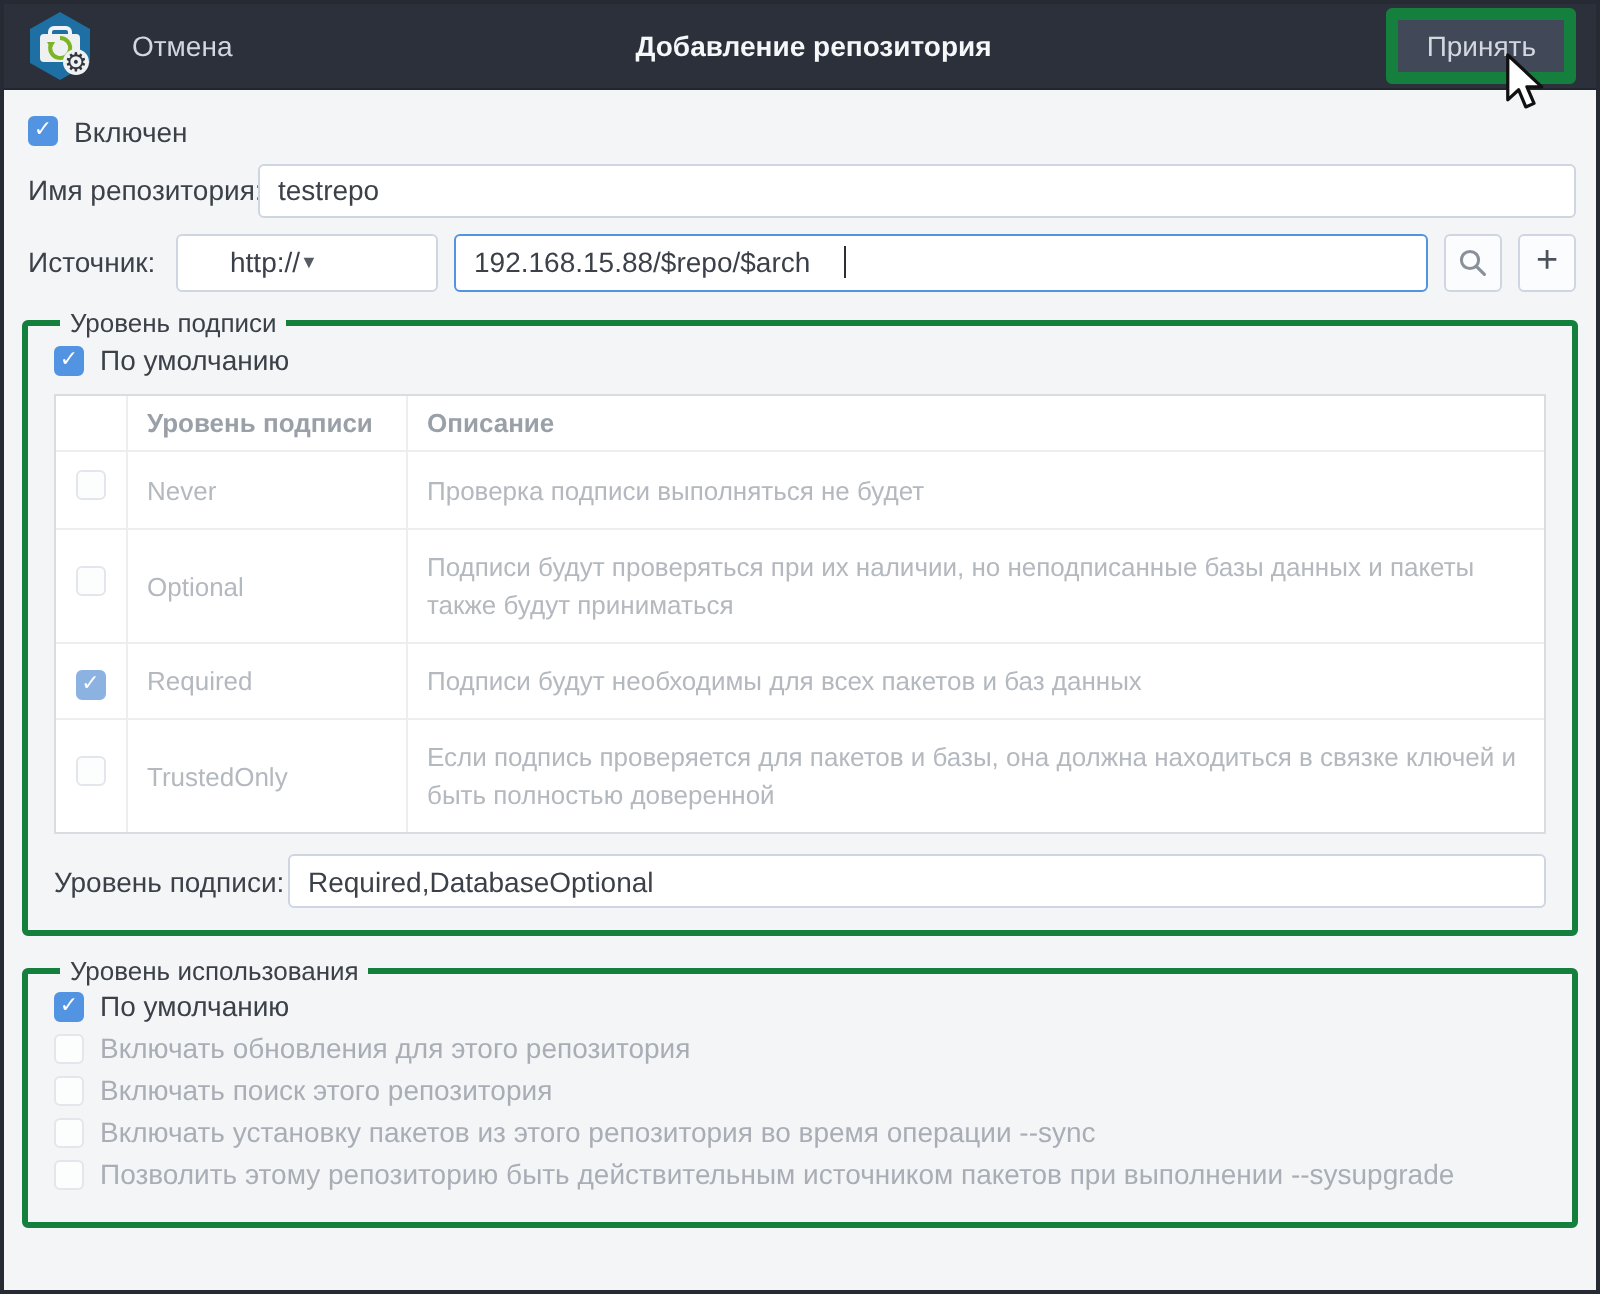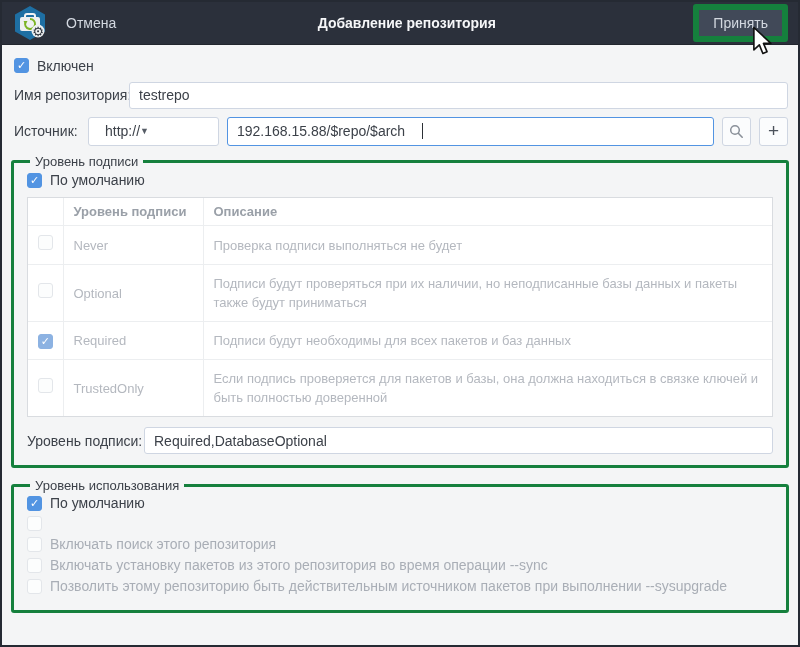--- a/index.html
+++ b/index.html
@@ -61,21 +61,21 @@
   .caret { display:inline-block; width:1px; height:16px; background:#2c3036; margin-left:1px; }
 
   .row-name .lbl { width: 115px; }
   .row-name .tbox { flex: 1; }
 
   .row-source { gap: 8px; }
   .row-source .lbl { width: 66px; }
   .combo {
     width: 131px; height: 29px; background: #ffffff; border: 1px solid #cfd6e2;
     border-radius: 3px; display: flex; align-items: center; 
-    padding: 0 16px; font-size: 14px; color: #3c4149; flex: 0 0 auto;
+    padding: 0 26px; font-size: 14px; color: #3c4149; flex: 0 0 auto;
   }
   .combo .arrow { font-size: 9px; color: #565c66; }
   .row-source .tbox { flex: 1; gap: 16px; }
   .sq-btn {
     width: 29px; height: 29px; flex: 0 0 auto; background: #fbfcfd;
     border: 1px solid #cfd6e2; border-radius: 3px;
     display: flex; align-items: center; justify-content: center;
     font-size: 19px; color: #4c525b; font-family: inherit;
   }
 
@@ -242,20 +242,21 @@
 
       <label class="cb-row">
         <span class="cb checked">
             <span class="mark">✓</span>
           </span>
         <span class="cb-label">По умолчанию</span>
       </label>
 
       <label class="cb-row disabled">
         <span class="cb dim"></span>
+        <span class="cb-label">Включать обновления для этого репозитория</span>
       </label>
 
       <label class="cb-row disabled">
         <span class="cb dim"></span>
         <span class="cb-label">Включать поиск этого репозитория</span>
       </label>
 
       <label class="cb-row disabled">
         <span class="cb dim"></span>
         <span class="cb-label">Включать установку пакетов из этого репозитория во время операции --sync</span>

